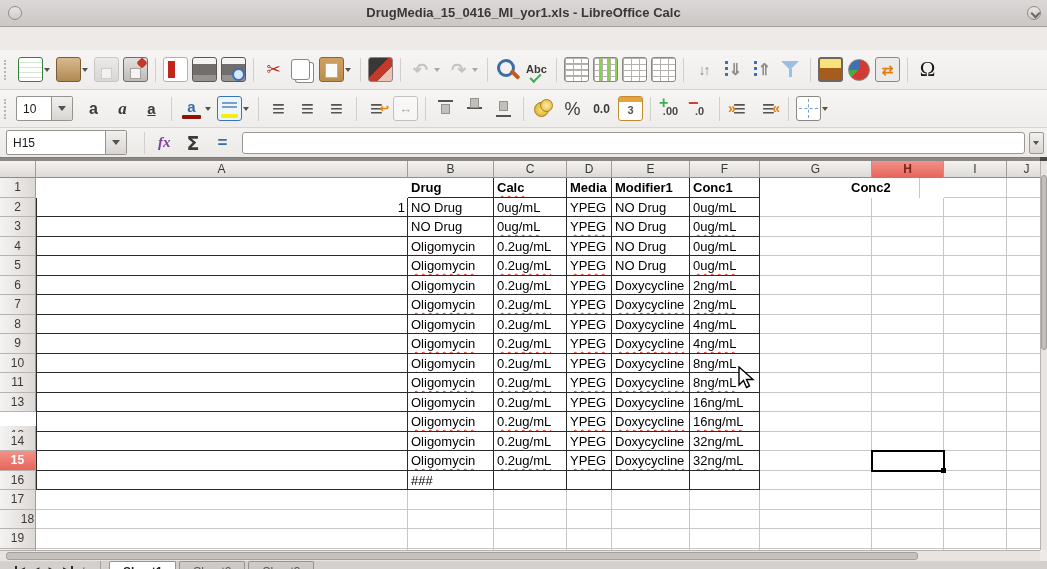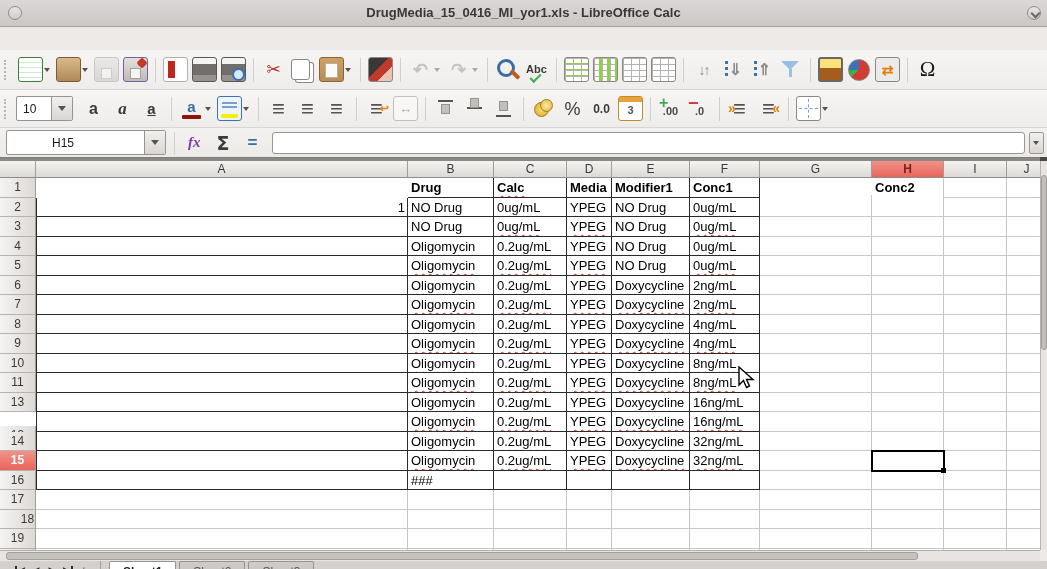--- a/index.html
+++ b/index.html
@@ -426,21 +426,21 @@
         </div>
       </div>
       <div class="tsep"></div>
       <div class="tbtn">
         <div class="tile ic-borders"></div>
         <span class="dd"></span>
       </div>
     </div>
 
   <div class="fbar">
-    <div class="combo" style="margin-right:2px;padding-left:39px;">
+    <div class="combo" style="margin-right:11px;">
       <span class="val" style="width:86px;">H15</span>
       <span class="cdd"></span>
     </div>
     <span class="fsep"></span>
     <span class="fx">fx</span>
     <span class="fsum">Σ</span>
     <span class="feq">=</span>
     <div class="finput"></div>
     <span class="fexp"></span>
   </div>
@@ -458,21 +458,21 @@
       <div class="colh selc" style="left: 872px; width: 72px;">H</div>
       <div class="colh" style="left: 944px; width: 63px;">I</div>
       <div class="colh" style="left: 1007px; width: 40px;">J</div>
       <div class="rowh" style="top: 17px; height: 19.5px; line-height: 18.5px;">1</div>
       <div class="cell tb" style="left: 408px; top: 17px; width: 86px; height: 19.5px;"><span class="b ">Drug</span></div>
       <div class="cell tb" style="left: 494px; top: 17px; width: 73px; height: 19.5px;"><span class="b sp">Calc</span></div>
       <div class="cell tb" style="left: 567px; top: 17px; width: 45px; height: 19.5px;"><span class="b ">Media</span></div>
       <div class="cell tb" style="left: 612px; top: 17px; width: 78px; height: 19.5px;"><span class="b ">Modifier1</span></div>
       <div class="cell tb" style="left: 690px; top: 17px; width: 70px; height: 19.5px;"><span class="b ">Conc1</span></div>
       <div class="cell" style="left: 760px; top: 34px; width: 112px; height: 22px;"><span class="b ">Modifier2</span></div>
-      <div class="cell" style="left: 872px; top: 17px; width: 72px; height: 22px;"><span class="b ">Conc2</span></div>
+      <div class="cell" style="left: 848px; top: 17px; width: 72px; height: 22px;"><span class="b ">Conc2</span></div>
       <div class="cell" style="left: 944px; top: 17px; width: 63px; height: 19.5px;"></div>
       <div class="cell" style="left: 1007px; top: 17px; width: 40px; height: 19.5px;"></div>
       <div class="rowh" style="top: 36.5px; height: 19.5px; line-height: 18.5px;">2</div>
       <div class="cell tb bl ar" style="left: 36px; top: 36.5px; width: 372px; height: 19.5px;"><span>1</span></div>
       <div class="cell tb" style="left: 408px; top: 36.5px; width: 86px; height: 19.5px;"><span>NO Drug</span></div>
       <div class="cell tb" style="left: 494px; top: 36.5px; width: 73px; height: 19.5px;"><span class="sp">0ug/mL</span></div>
       <div class="cell tb" style="left: 567px; top: 36.5px; width: 45px; height: 19.5px;"><span class="sp">YPEG</span></div>
       <div class="cell tb" style="left: 612px; top: 36.5px; width: 78px; height: 19.5px;"><span>NO Drug</span></div>
       <div class="cell tb" style="left: 690px; top: 36.5px; width: 70px; height: 19.5px;"><span class="sp">0ug/mL</span></div>
       <div class="cell" style="left: 760px; top: 36.5px; width: 112px; height: 19.5px;"></div>

